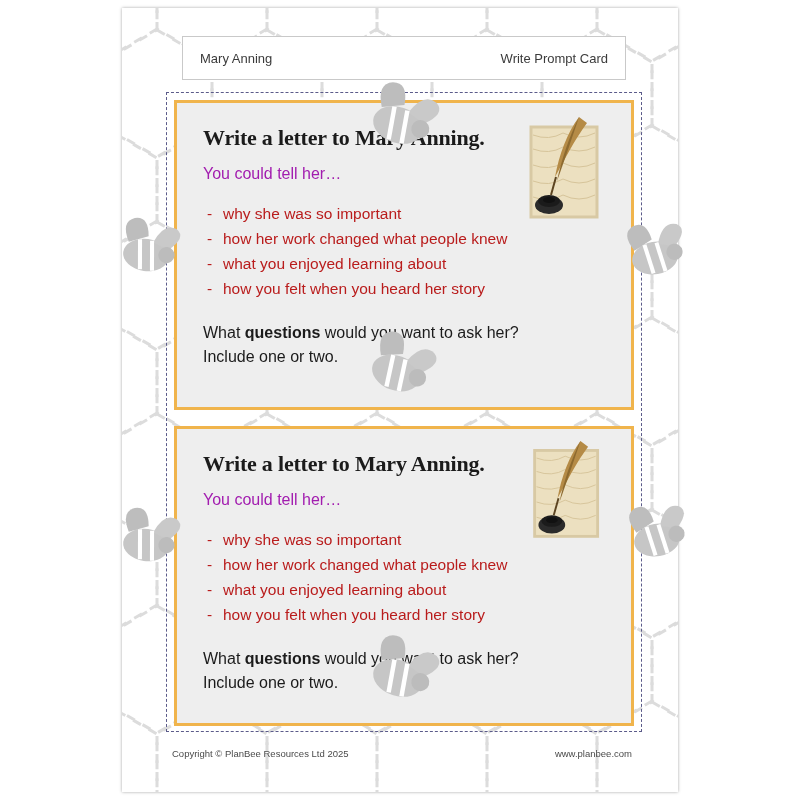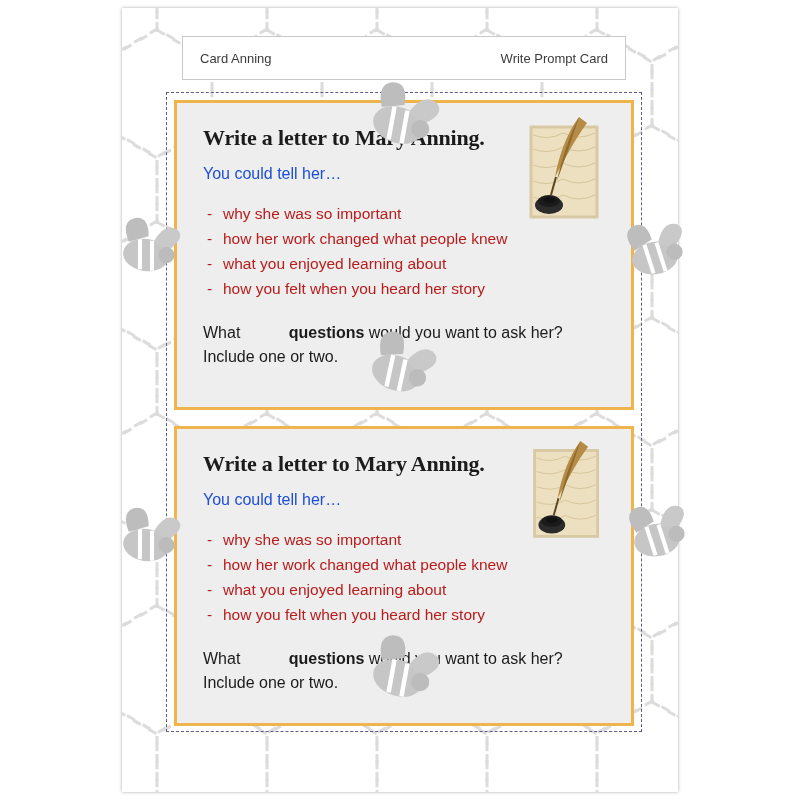--- a/index.html
+++ b/index.html
@@ -99,21 +99,21 @@
   .card-title {
     font-family: "Liberation Serif", serif;
     font-weight: bold;
     font-size: 22px;
     color: #1b1b1b;
     margin: 0 0 14px 0;
     letter-spacing: -0.2px;
   }
   .card-sub {
     font-size: 16px;
-    color: #1d4ed8;
+    color: #a21caf;
     margin: 0 0 18px 0;
   }
   .bullets {
     list-style: none;
     margin: 0 0 0 4px;
     padding: 0;
   }
   .bullets li {
     font-size: 15.5px;
     color: #b91c1c;
@@ -123,21 +123,21 @@
   .bullets li .dash {
     display: inline-block;
     width: 16px;
   }
   .closing {
     margin-top: 20px;
     font-size: 16px;
     color: #1b1b1b;
     line-height: 1.45;
   }
-  .closing b { font-weight: bold; margin-left: 44px; }
+  .closing b { font-weight: bold; }
   
   .quill-img {
     position: absolute;
     right: 18px;
     top: 12px;
     width: 92px;
     height: 110px;
   }
   .card.two .quill-img {
     top: 10px;
@@ -244,21 +244,21 @@
       <use href="#hexcell" x="330" y="704"></use>
       <use href="#hexcell" x="440" y="704"></use>
       <use href="#hexcell" x="550" y="704"></use>
       <use href="#hexcell" x="660" y="704"></use>
       <use href="#hexcell" x="770" y="704"></use>
     </g>
   </svg>
 
   <div class="header-band"></div>
   <div class="header-inner">
-    <span>Card Anning</span>
+    <span>Mary Anning</span>
     <span>Write Prompt Card</span>
   </div>
 
   <div class="cut-guide"></div>
 
   <div class="card one">
     <svg class="quill-img" viewBox="0 0 92 110">
       <rect x="10" y="12" width="66" height="90" fill="#ece0c0" stroke="#c9b78c" stroke-width="1"></rect>
       <rect x="10" y="12" width="66" height="90" fill="none" stroke="#d8c9a4" stroke-width="3"></rect>
       <path d="M12 20 q16 6 30 -2 q16 8 32 0" stroke="#d6c49a" fill="none" stroke-width="1"></path>
@@ -310,20 +310,24 @@
       <li><span class="dash">-</span><span>how her work changed what people knew</span></li>
       <li><span class="dash">-</span><span>what you enjoyed learning about</span></li>
       <li><span class="dash">-</span><span>how you felt when you heard her story</span></li>
     </ul>
     <div class="closing">
       <span>What </span><b>questions</b><span> would you want to ask her?</span><br>
       <span>Include one or two.</span>
     </div>
   </div>
 
+  <div class="footer-row">
+    <span>Copyright © PlanBee Resources Ltd 2025</span>
+    <span>www.planbee.com</span>
+  </div>
 </div>
 
 <svg class="bee-layer" viewBox="0 0 800 800">
   <defs>
     <g id="bee">
       <ellipse cx="0" cy="0" rx="17" ry="12" fill="#c6c6c6"></ellipse>
       <path d="M-14 -8 q-8 -14 2 -18 q10 -3 12 12 z" fill="#bdbdbd"></path>
       <path d="M4 -10 q6 -16 16 -12 q8 5 -4 16 z" fill="#c9c9c9"></path>
       <path d="M-6 -11 L-3 11" stroke="#ffffff" stroke-width="3" fill="none"></path>
       <path d="M3 -11 L6 11" stroke="#ffffff" stroke-width="3" fill="none"></path>

